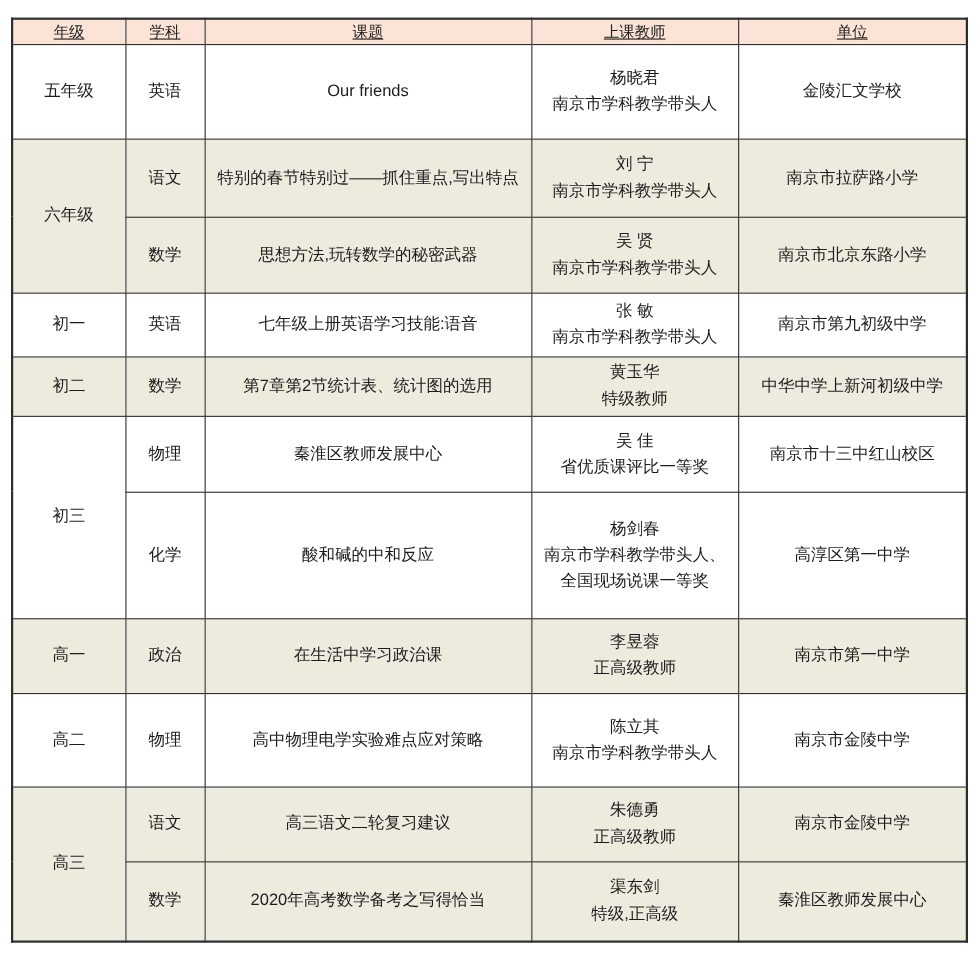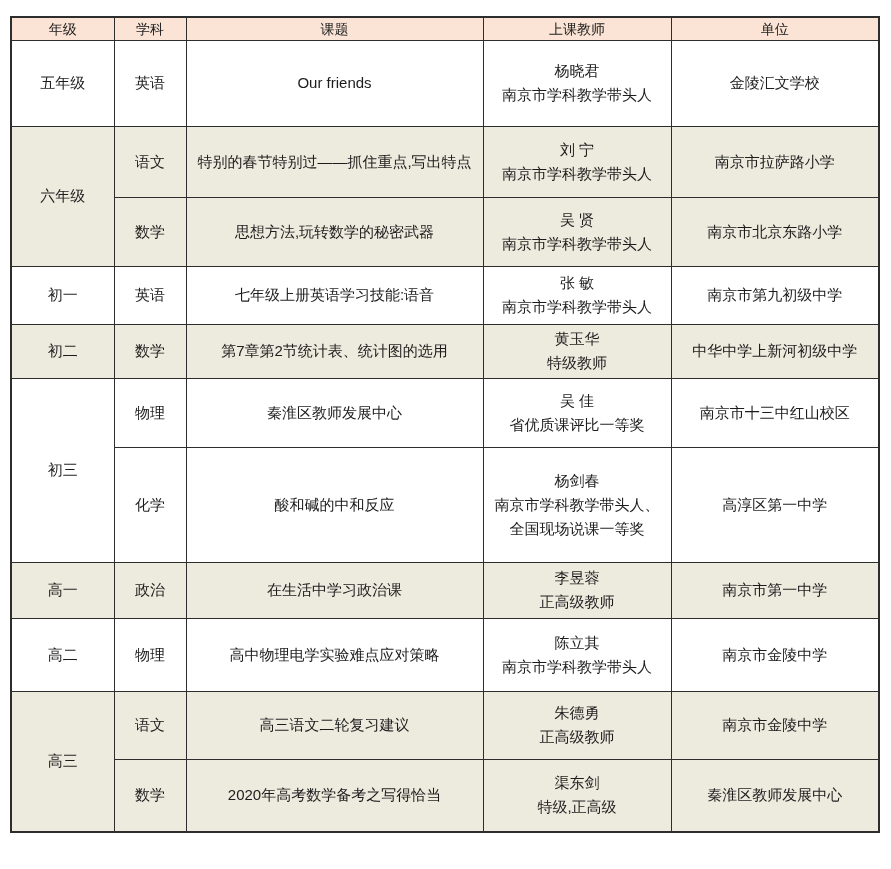--- a/index.html
+++ b/index.html
@@ -32,20 +32,21 @@
     line-height: 24px;
     font-weight: normal;
     background: #ffffff;
     overflow: hidden;
   }
   table.schedule th {
     background: var(--header-bg, #fbe4d5);
     font-size: 14px;
     line-height: 18px;
     padding: 1px 18px;
+    text-decoration: underline;
   }
   tr.shade td {
     background: var(--shade-bg, #edeade);
   }
   
   col.c-grade   { width: 103px; }
   col.c-subject { width: 72px; }
   col.c-topic   { width: 297px; }
   col.c-teacher { width: 188px; }
   col.c-unit    { width: 208px; }
@@ -141,32 +142,32 @@
       <td>化学</td>
       <td class="topic-cell">酸和碱的中和反应</td>
       <td>
         <span class="teacher-line">杨剑春</span>
         <span class="teacher-line">南京市学科教学带头人、</span>
         <span class="teacher-line">全国现场说课一等奖</span>
       </td>
       <td>高淳区第一中学</td>
     </tr>
 
-    <tr class="shade" style="height:56px">
+    <tr class="shade" style="height:68px">
       <td>高一</td>
       <td>政治</td>
       <td class="topic-cell">在生活中学习政治课</td>
       <td>
         <span class="teacher-line">李昱蓉</span>
         <span class="teacher-line">正高级教师</span>
       </td>
       <td>南京市第一中学</td>
     </tr>
 
-    <tr style="height:73px">
+    <tr style="height:85px">
       <td>高二</td>
       <td>物理</td>
       <td class="topic-cell">高中物理电学实验难点应对策略</td>
       <td>
         <span class="teacher-line">陈立其</span>
         <span class="teacher-line">南京市学科教学带头人</span>
       </td>
       <td>南京市金陵中学</td>
     </tr>
 

